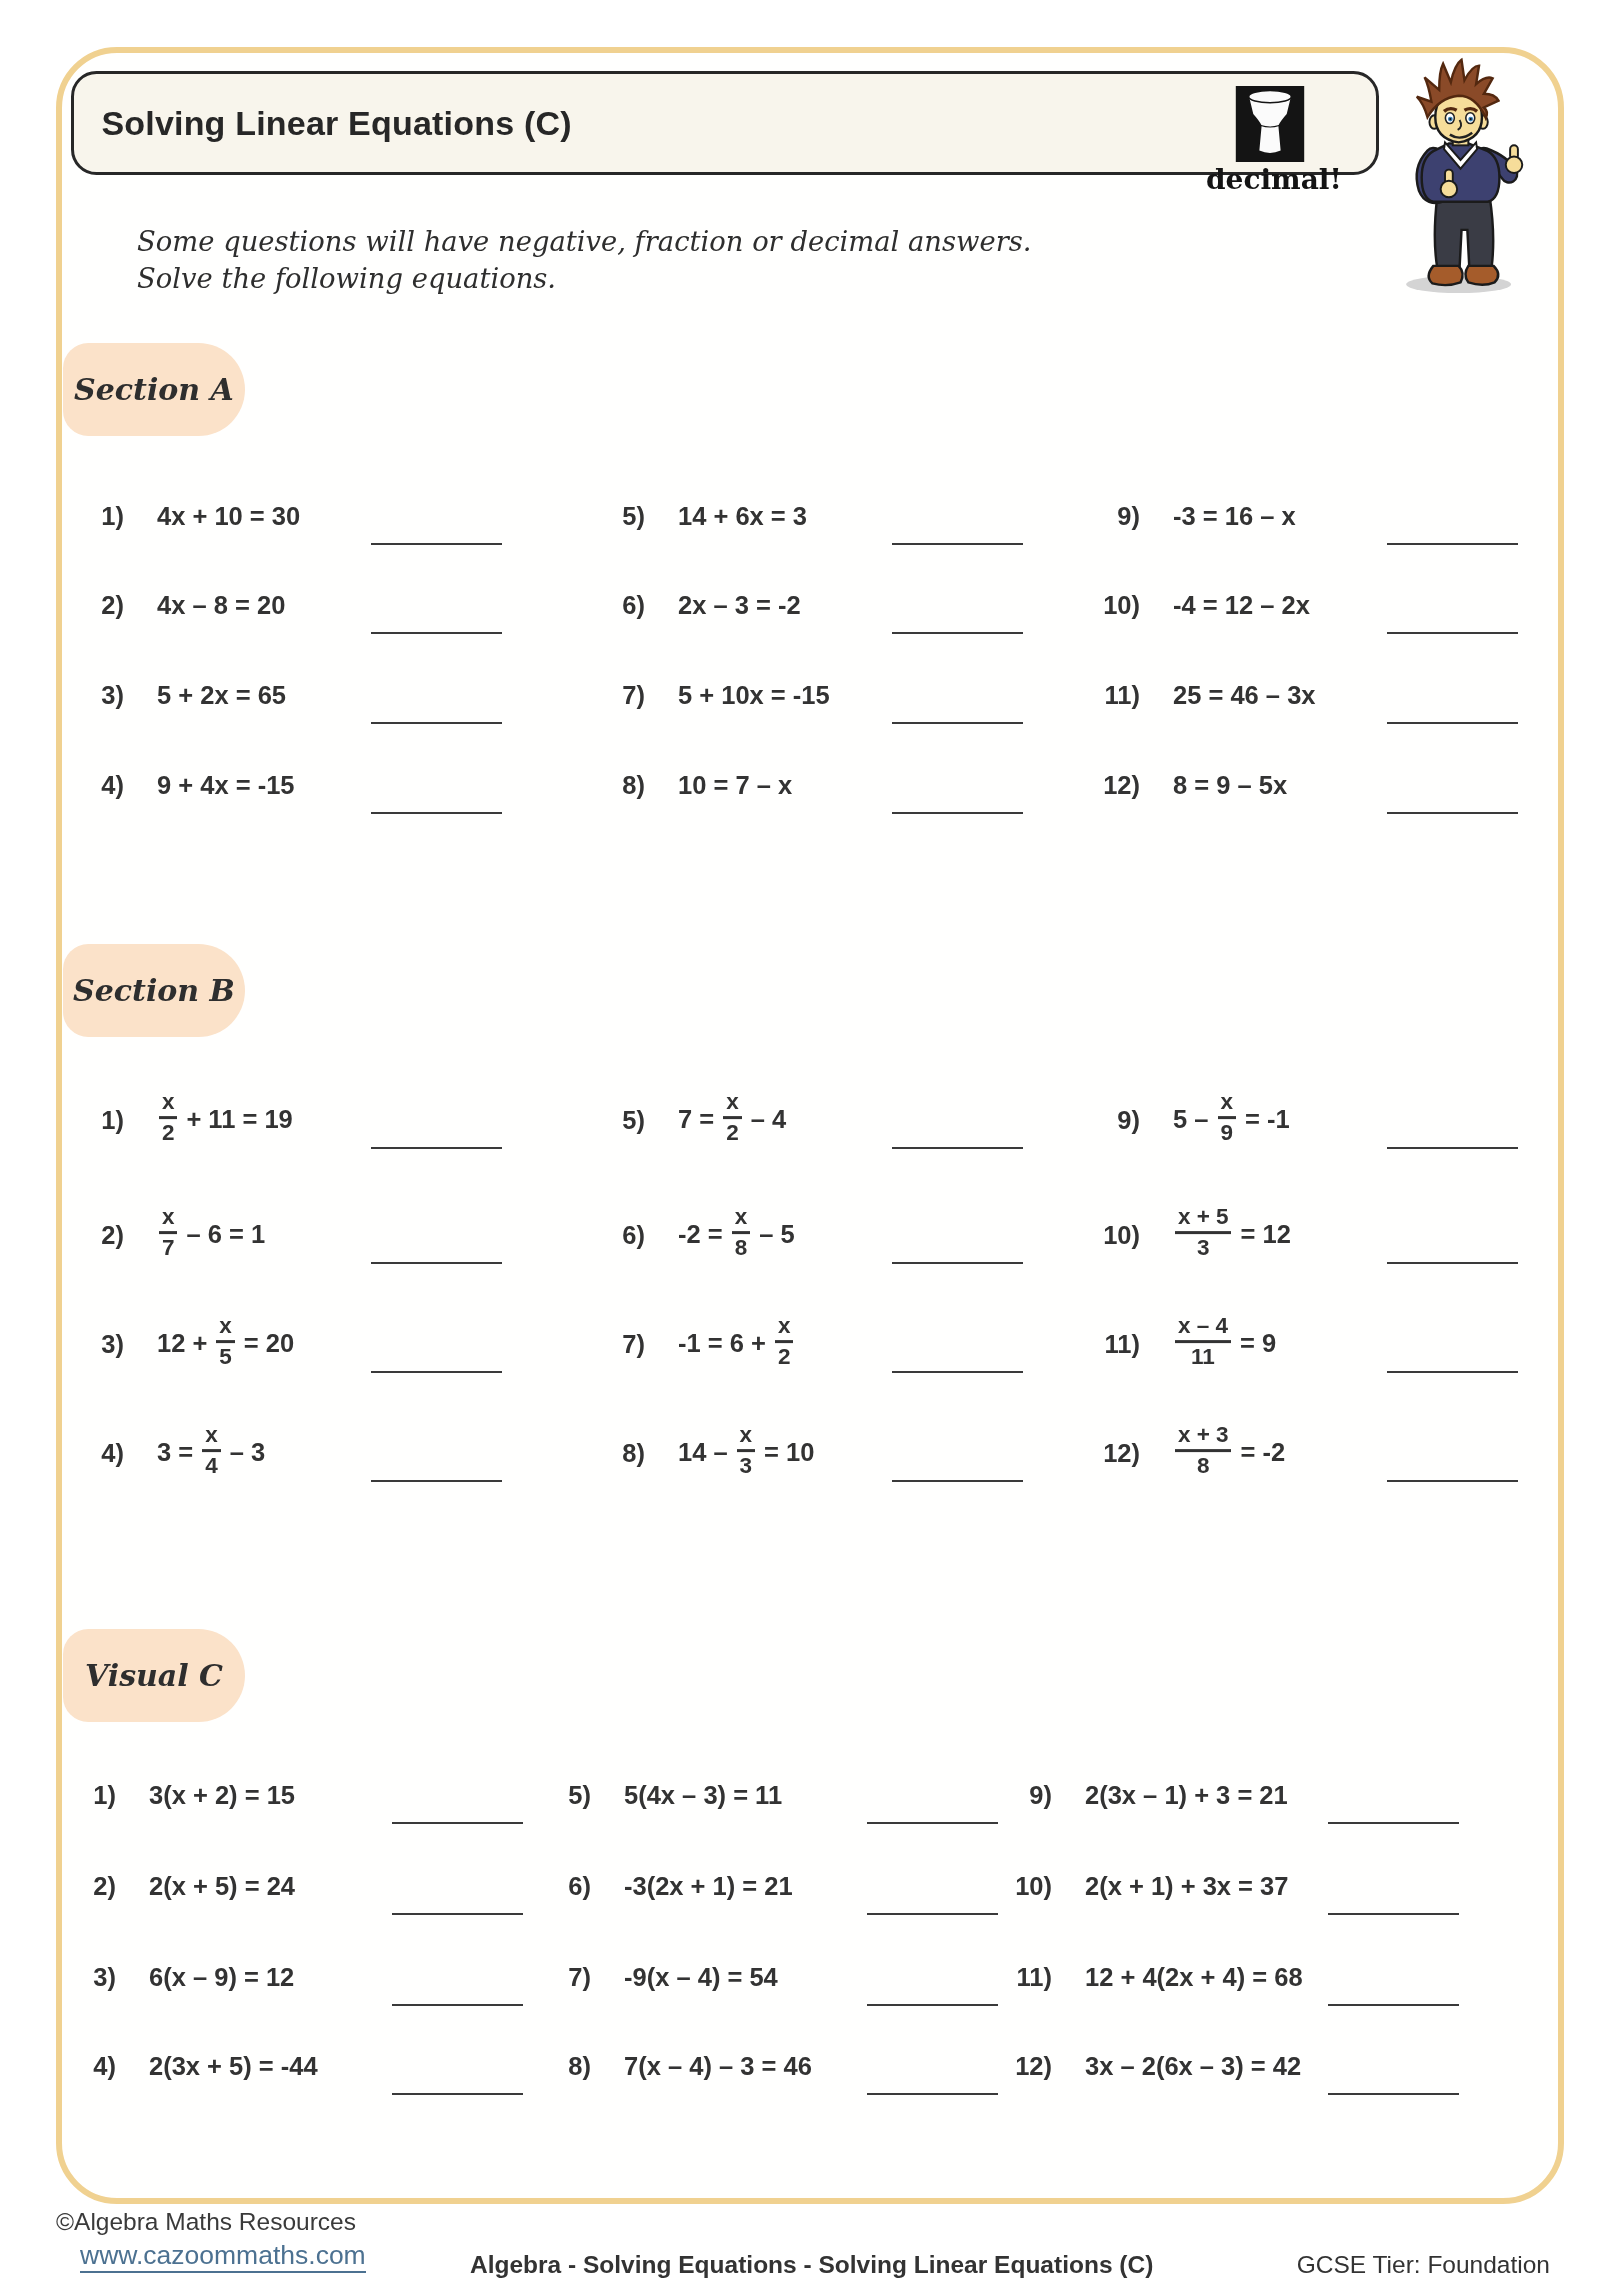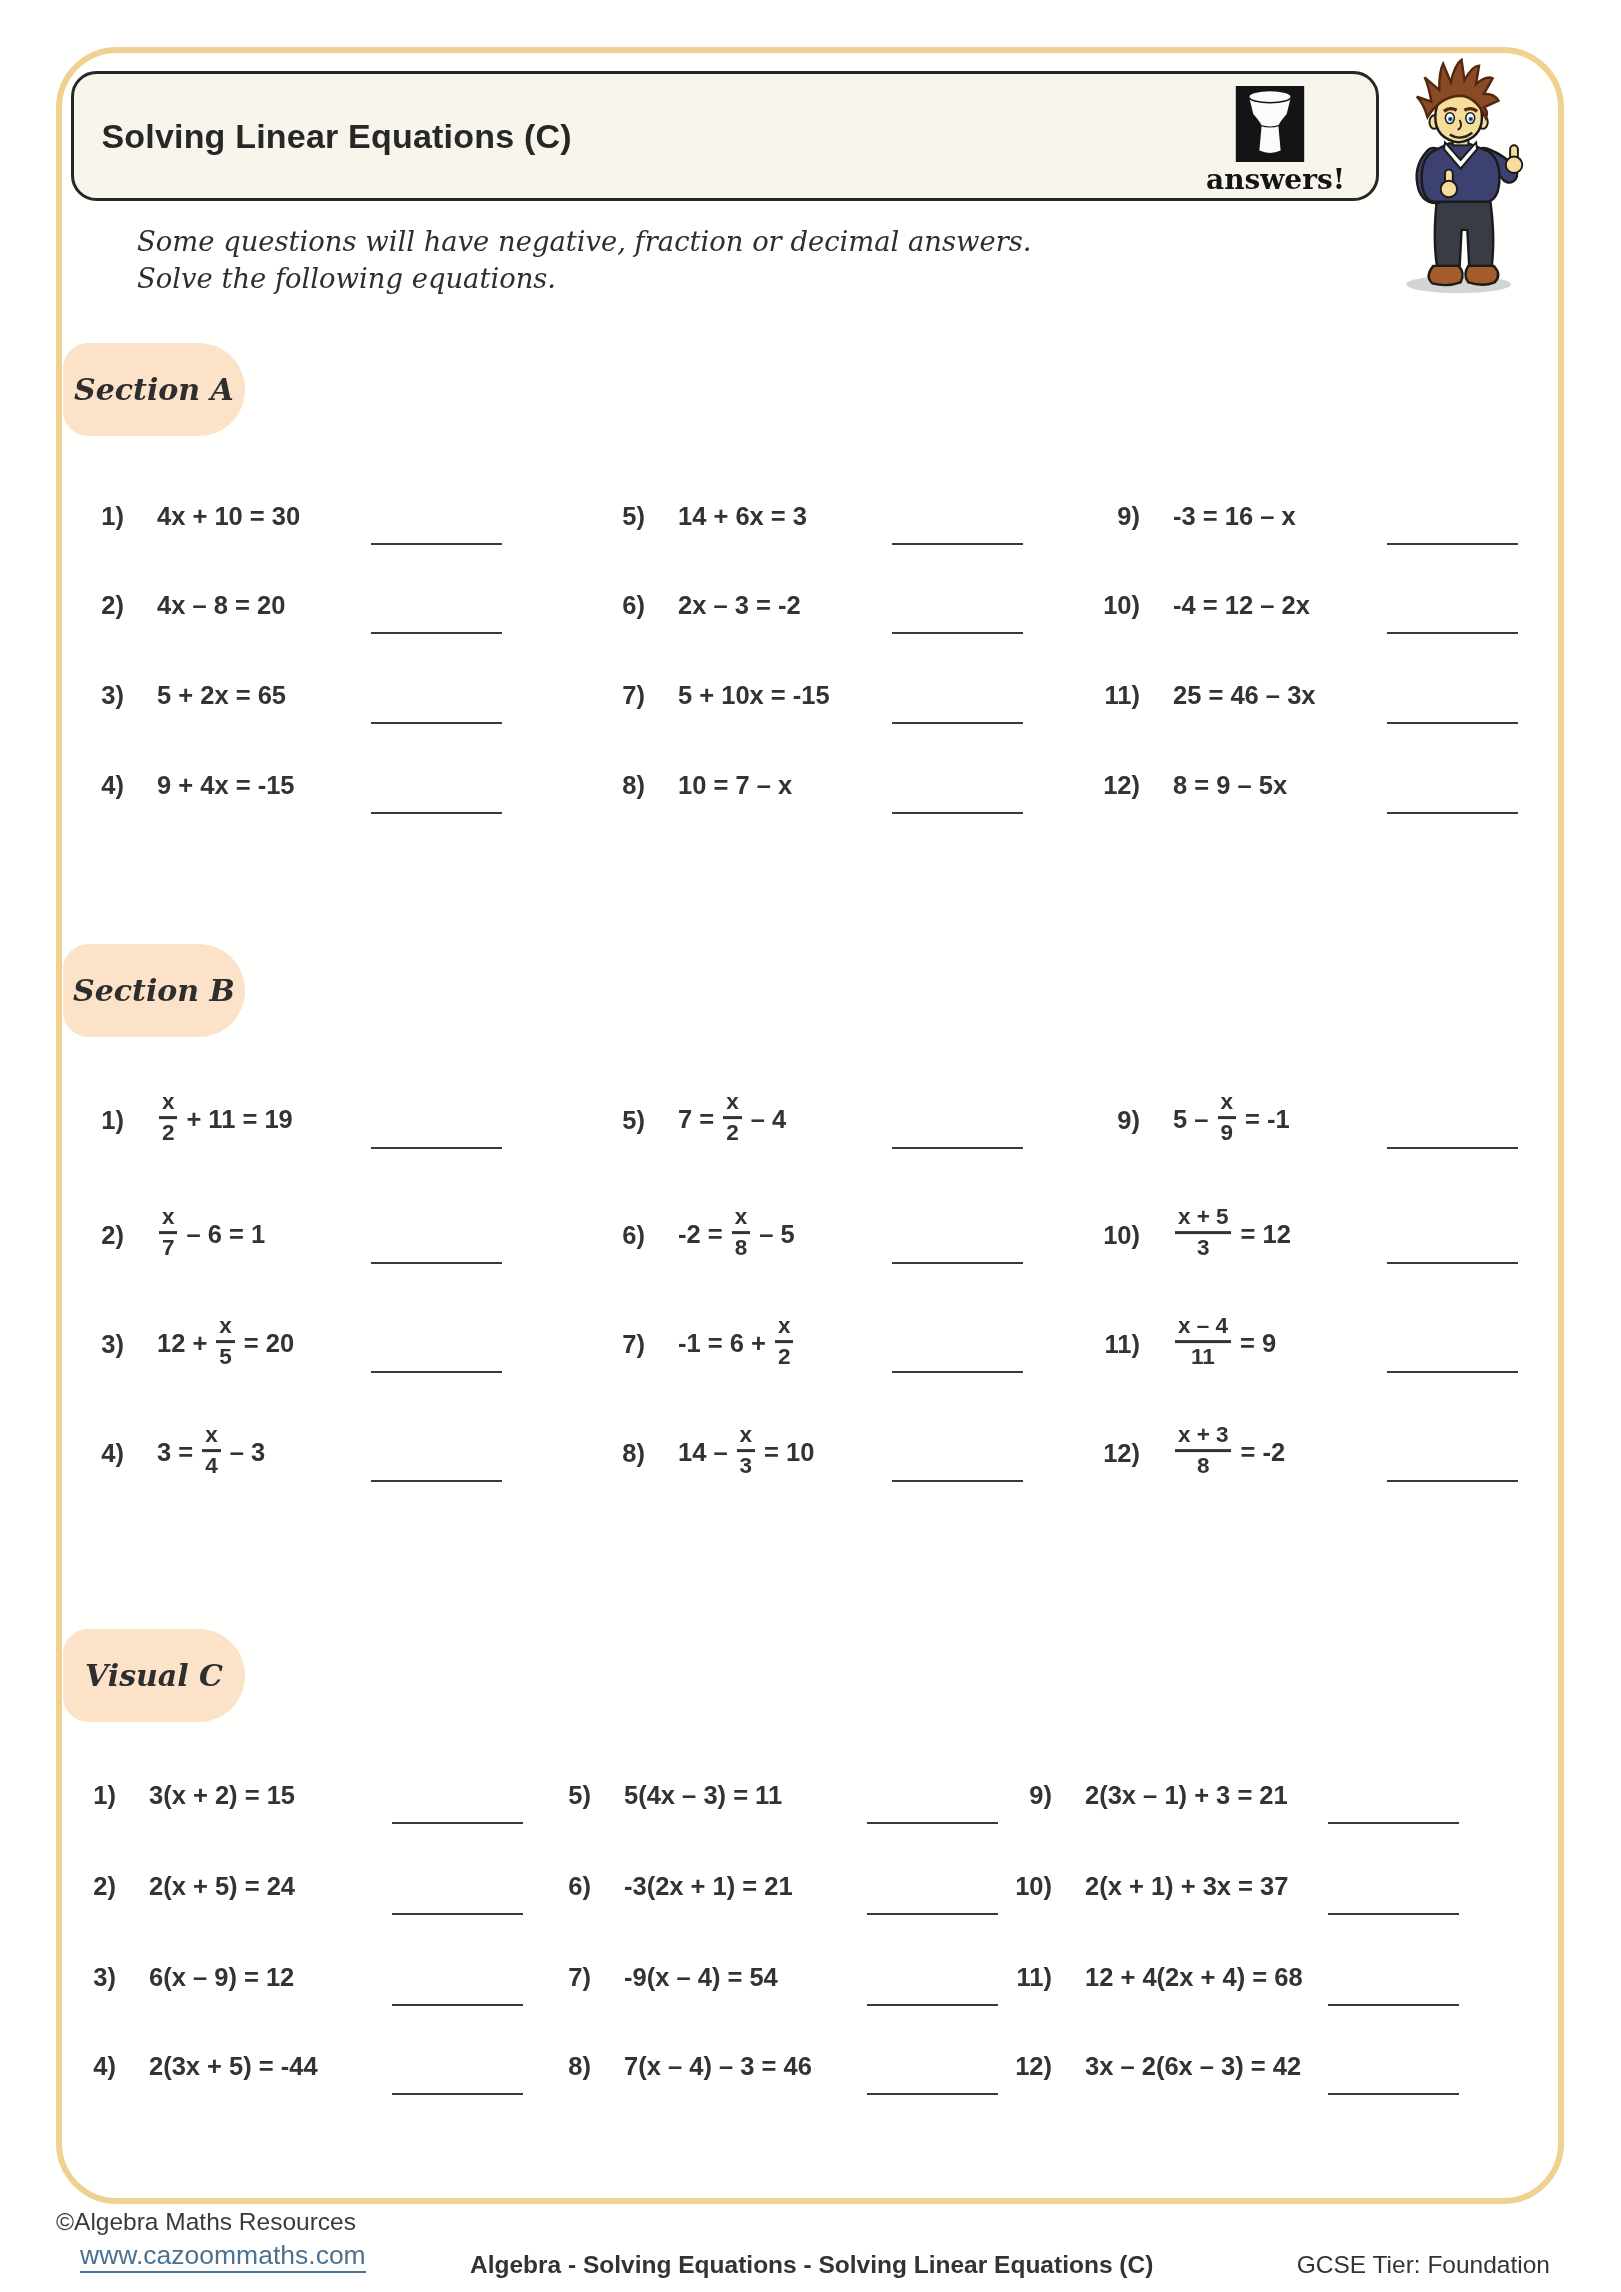--- a/index.html
+++ b/index.html
@@ -6,21 +6,21 @@
   html,body{margin:0;padding:0;}
   body{
     width:1621px;height:2293px;position:relative;background:#ffffff;
     font-family:"Liberation Sans",sans-serif;color:#333;overflow:hidden;
   }
   .frame{
     position:absolute;left:56px;top:47px;width:1496px;height:2145px;
     border:6.9px solid var(--c-frame,#f0d190);border-radius:61px;background:#fffffe;
   }
   .title-box{
-    position:absolute;left:71px;top:71px;width:1308px;height:130px;box-sizing:border-box;
+    position:absolute;left:71px;top:71px;width:1308px;height:104px;box-sizing:border-box;
     background:var(--c-titlebg,#f8f5ec);border:3.9px solid #272727;border-radius:25.5px;
     display:flex;align-items:center;
   }
   .title-box h1{margin:0 0 0 27.4px;font-size:34px;letter-spacing:0.2px;color:#272727;font-weight:bold;}
   .logo{position:absolute;right:43px;top:11.8px;width:127px;text-align:center;}
   .logo svg{width:80px;height:76px;display:block;margin:0 auto;}
   .logo-text{font-family:"DejaVu Serif",serif;font-weight:bold;font-size:28px;color:#141414;margin-top:1px;}
   .mascot{position:absolute;left:1380px;top:53px;width:165px;height:243px;}
   .instructions{
     position:absolute;left:137px;top:223px;font-family:"DejaVu Serif",serif;
@@ -57,21 +57,21 @@
 
 <div class="title-box">
   <h1>Solving Linear Equations (C)</h1>
   <div class="logo">
     <svg viewBox="0 0 90 100">
       <rect x="0" y="0" width="90" height="100" fill="#141414"></rect>
       <path d="M18,16 L23,37 Q31,46 34,52 L31,85 Q45,91 59,85 L56,52 Q59,46 67,37 L72,16 Q45,25 18,16 Z" fill="#fbfbfb"></path>
       <ellipse cx="45" cy="14" rx="28" ry="8" fill="#fbfbfb" stroke="#141414" stroke-width="2"></ellipse>
       <path d="M33,52 Q45,56 57,52" stroke="#141414" stroke-width="1.5" fill="none"></path>
     </svg>
-    <div class="logo-text">answers!</div>
+    <div class="logo-text">decimal!</div>
   </div>
 </div>
 
 <svg class="mascot" viewBox="0 0 160 250">
   <ellipse cx="76" cy="238" rx="54" ry="9" fill="#d4d4d4"></ellipse>
   <path d="M54,148 Q49,190 54,221 L77,221 L79,182 L85,182 L87,221 L110,220 Q114,188 108,148 Z" fill="#3a3c45" stroke="#1b1b1b" stroke-width="2.5"></path>
   <path d="M50,219 Q41,230 49,237 Q64,241 78,236 Q83,226 76,219 Z" fill="#a55c2b" stroke="#1b1b1b" stroke-width="2.5"></path>
   <path d="M86,219 Q80,228 86,236 Q101,241 113,236 Q121,228 112,219 Z" fill="#a55c2b" stroke="#1b1b1b" stroke-width="2.5"></path>
   <path d="M102,106 Q121,113 128,125" stroke="#1b1b1b" stroke-width="19" fill="none" stroke-linecap="round"></path>
   <path d="M102,106 Q121,113 128,125" stroke="#3d4170" stroke-width="14" fill="none" stroke-linecap="round"></path>

